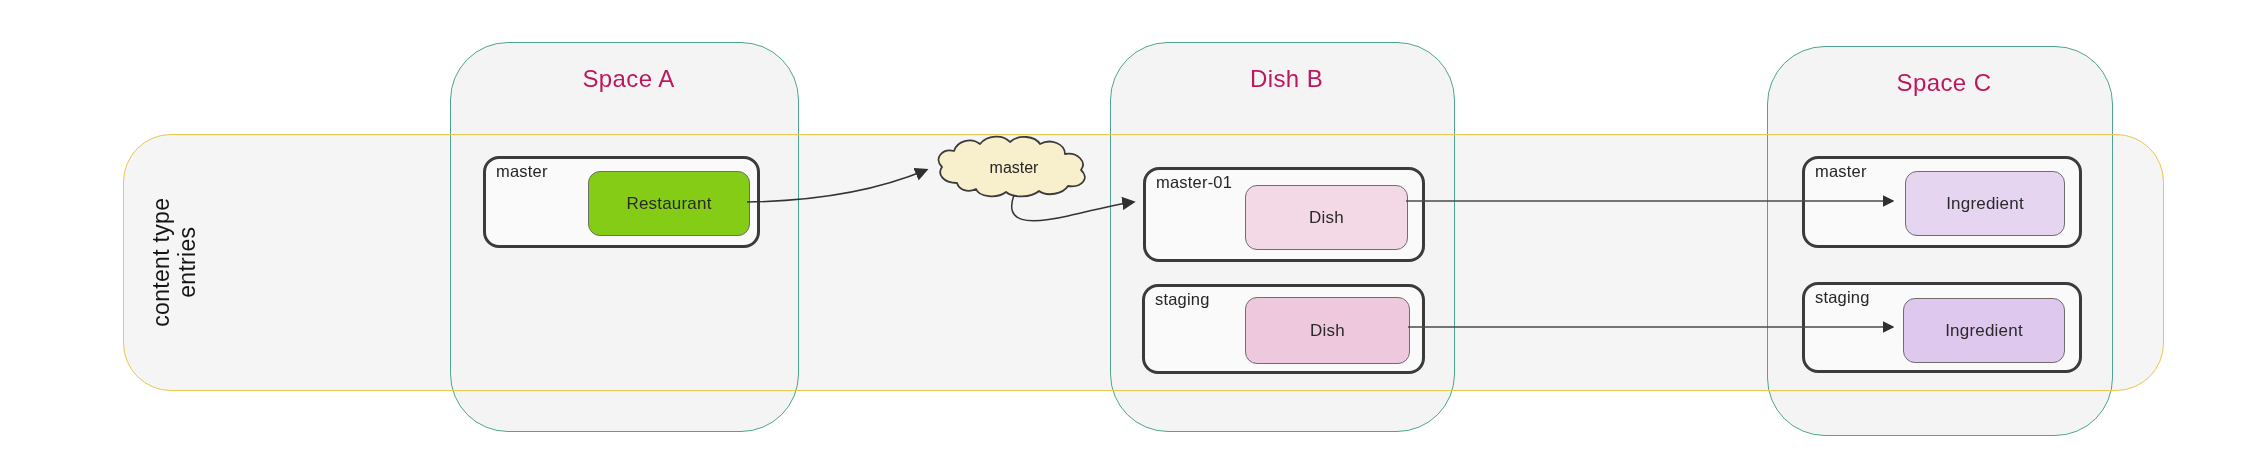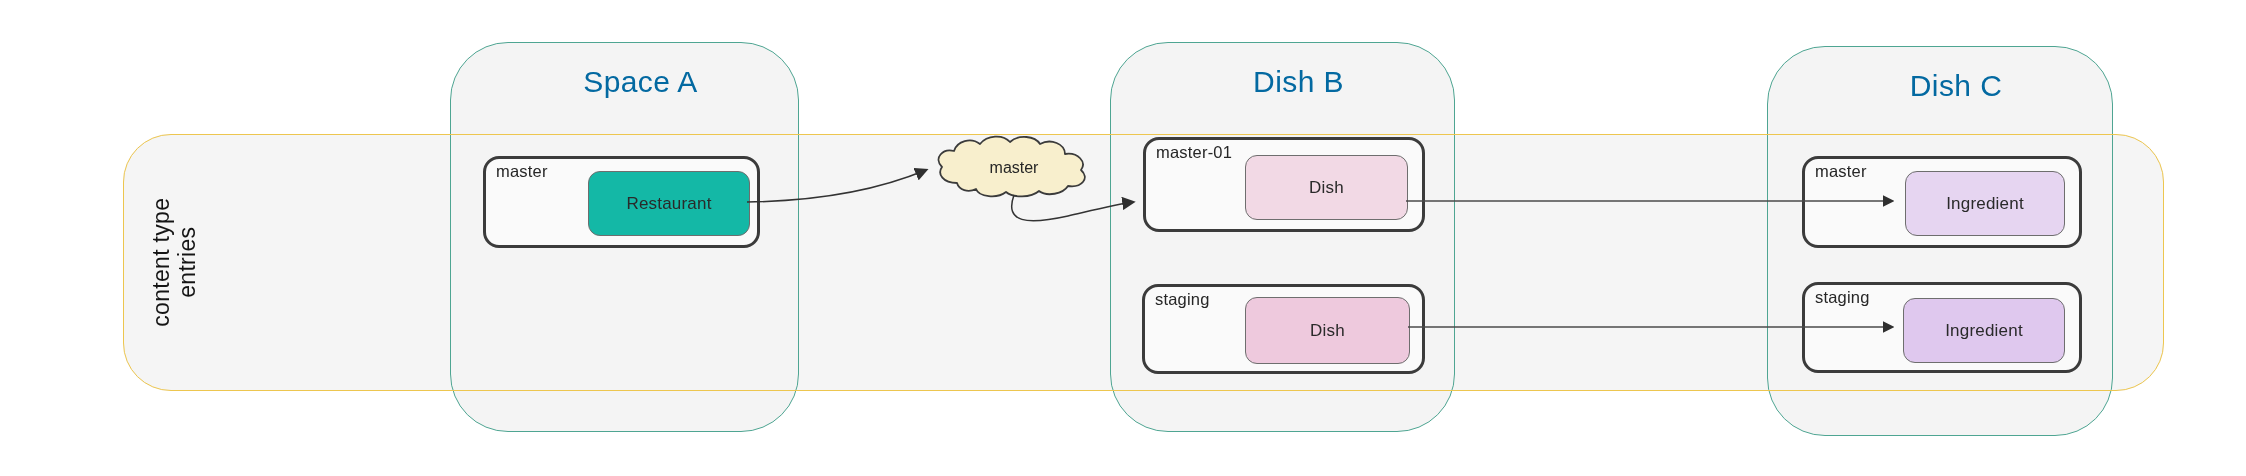--- a/index.html
+++ b/index.html
@@ -35,35 +35,35 @@
   .space{
     background:#f4f4f4;
     border:1.5px solid #4ea592;
     border-radius:58px;
     box-sizing:border-box;
   }
   .space-a{left:450px;top:42px;width:349px;height:390px;}
   .space-b{left:1110px;top:42px;width:345px;height:390px;}
   .space-c{left:1767px;top:46px;width:346px;height:390px;}
   .space-title{
-    position:absolute;top:22px;left:16px;width:100%;
-    text-align:center;font-size:30px;color:#0369a1;letter-spacing:.4px;
+    position:absolute;top:22px;left:4px;width:100%;
+    text-align:center;font-size:24px;color:#be185d;letter-spacing:.4px;
   }
   
   .env{
     background:#fafafa;
     border:3px solid #3b3b3b;border-radius:16px;
     box-sizing:border-box;
   }
   .env-label{
     position:absolute;top:3px;left:10px;
     font-size:16.5px;color:#262626;letter-spacing:.2px;
   }
   .env-a-master {left:483px; top:156px;width:277px;height:92px;}
-  .env-b-master {left:1143px;top:137px;width:282px;height:95px;}
+  .env-b-master {left:1143px;top:167px;width:282px;height:95px;}
   .env-b-staging{left:1142px;top:284px;width:283px;height:90px;}
   .env-c-master {left:1802px;top:156px;width:280px;height:92px;}
   .env-c-staging{left:1802px;top:282px;width:280px;height:91px;}
   
   .entry{
     position:absolute;
     border:1.4px solid #6e6e6e;border-radius:12px;
     box-sizing:border-box;
     display:flex;align-items:center;justify-content:center;
     font-size:17px;color:#2a2a2a;letter-spacing:.2px;
@@ -88,35 +88,35 @@
 
   <div class="abs band-fill"></div>
 
   <div class="abs space space-a">
     <div class="space-title">Space A</div>
   </div>
   <div class="abs space space-b">
     <div class="space-title">Dish B</div>
   </div>
   <div class="abs space space-c">
-    <div class="space-title">Dish C</div>
+    <div class="space-title">Space C</div>
   </div>
 
   <div class="abs band-border"></div>
 
   <div class="abs band-label-wrap">
     <div class="band-label">
       <div>content type</div>
       <div>entries</div>
     </div>
   </div>
 
   <div class="abs env env-a-master">
     <span class="env-label">master</span>
-    <div class="entry entry-restaurant" style="background: #14b8a6;">
+    <div class="entry entry-restaurant" style="background: #84cc16;">
       <span>Restaurant</span>
     </div>
   </div>
 
   <div class="abs env env-b-master">
     <span class="env-label">master-01</span>
     <div class="entry entry-dish-m" style="background: rgb(242, 217, 229);">
       <span>Dish</span>
     </div>
   </div>

